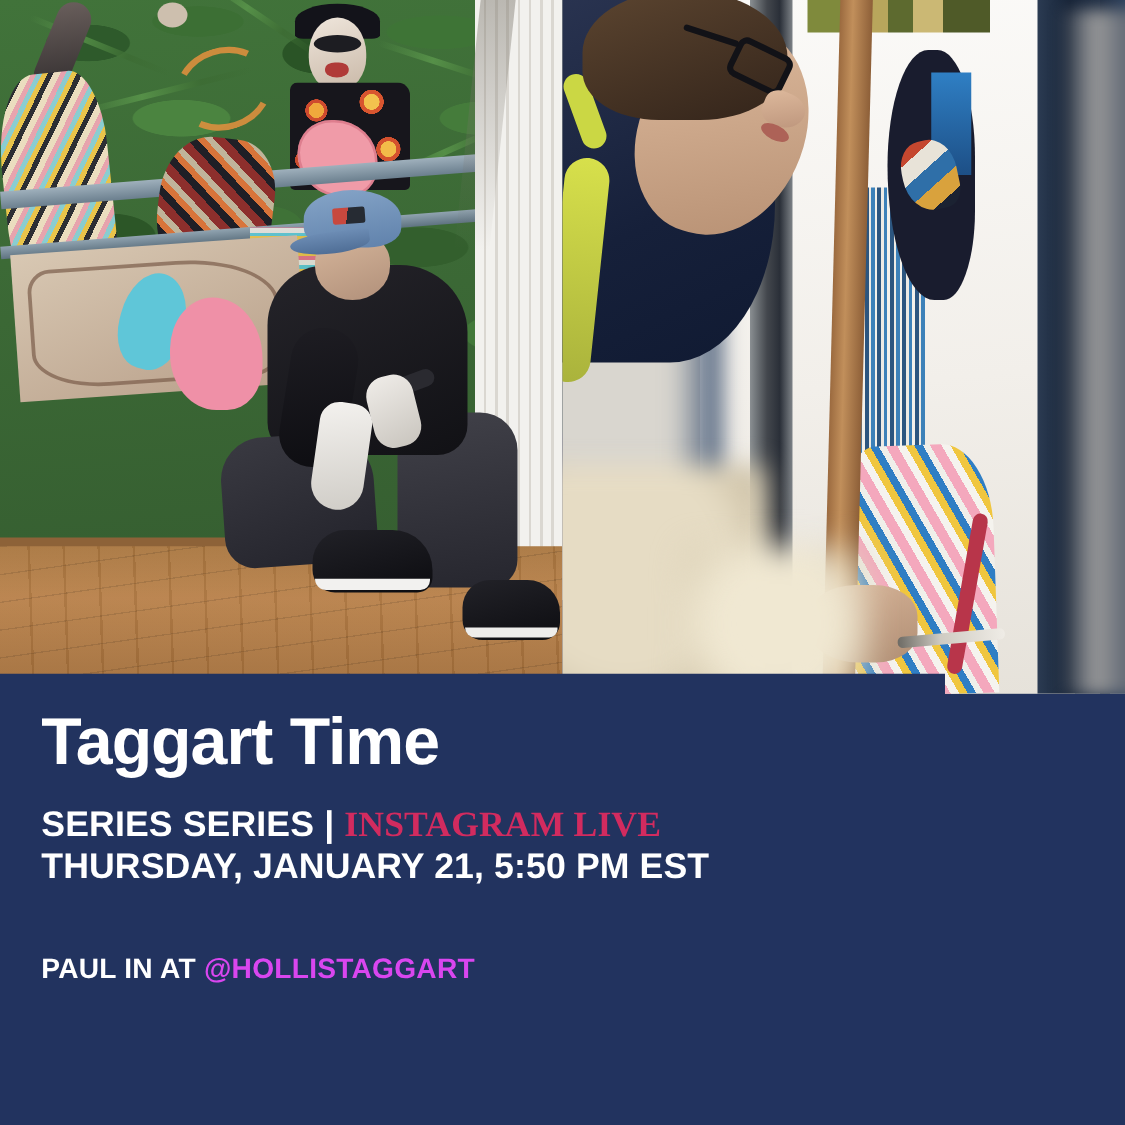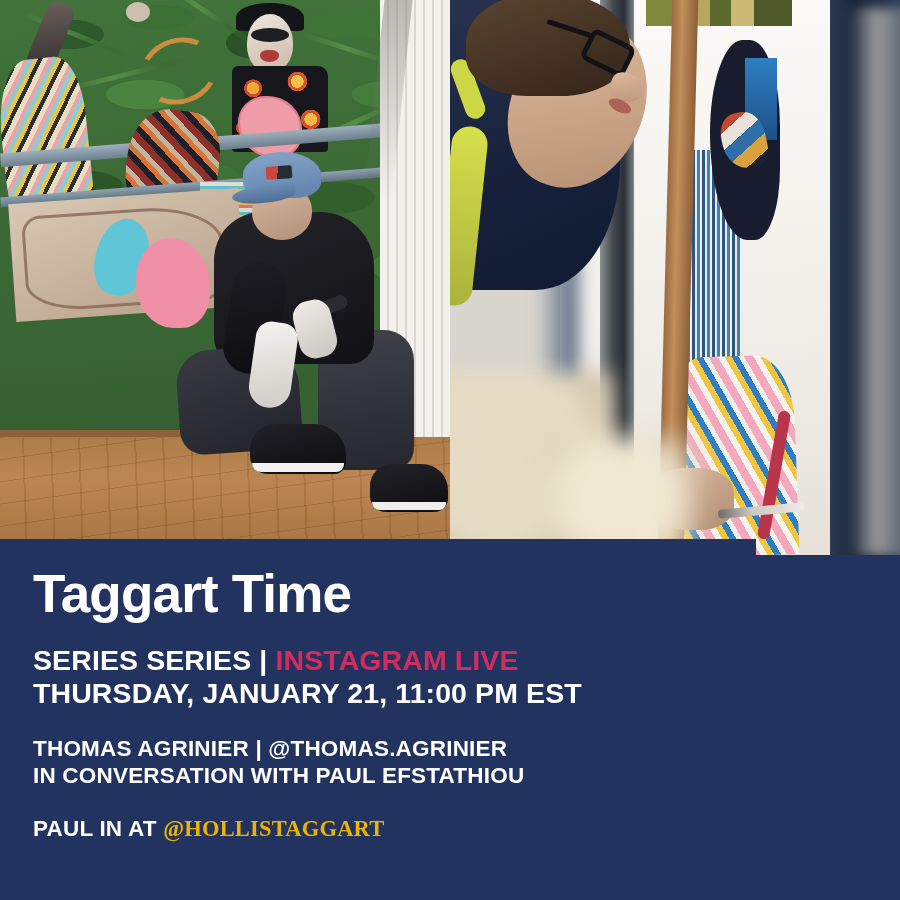--- a/index.html
+++ b/index.html
@@ -445,22 +445,22 @@
   }
   .blk { margin-bottom:0; }
   .line-lg {
     font-size:28.5px;
     font-weight:bold;
     color:#ffffff;
     letter-spacing:0.1px;
     line-height:1.16;
     white-space:nowrap;
   }
-  .pinktxt { color:#d22b5f; }
-  .orangetxt { color:#eab308;font-family:Liberation Serif, serif; }
+  .pinktxt { color:#d22b5f;font-family:Liberation Serif, serif; }
+  .orangetxt { color:#d946ef; }
   .gap-a { height:25px; }
   .gap-b { height:26px; }
   .line-sm {
     font-size:22.5px;
     font-weight:bold;
     color:#ffffff;
     letter-spacing:0.2px;
     line-height:1.2;
     white-space:nowrap;
   }
@@ -548,29 +548,25 @@
   </div>
 
   <div class="panel">
 
     <div class="panel-text">
 
       <div class="title">Taggart Time</div>
 
       <div class="blk">
         <div class="line-lg"><span>SERIES SERIES</span><span>&nbsp;</span><span>|</span><span>&nbsp;</span><span class="pinktxt">INSTAGRAM LIVE</span></div>
-        <div class="line-lg">THURSDAY, JANUARY 21, 11:00 PM EST</div>
+        <div class="line-lg">THURSDAY, JANUARY 21, 5:50 PM EST</div>
       </div>
 
       <div class="gap-a"></div>
 
-      <div class="blk">
-        <div class="line-sm"><span>THOMAS AGRINIER</span><span>&nbsp;</span><span>|</span><span>&nbsp;</span><span>@THOMAS.AGRINIER</span></div>
-        <div class="line-sm">IN CONVERSATION WITH PAUL EFSTATHIOU</div>
-      </div>
 
       <div class="gap-b"></div>
 
       <div class="line-sm"><span>PAUL IN AT </span><span class="orangetxt">@HOLLISTAGGART</span></div>
 
     </div>
 
   </div>
 </div>
 

